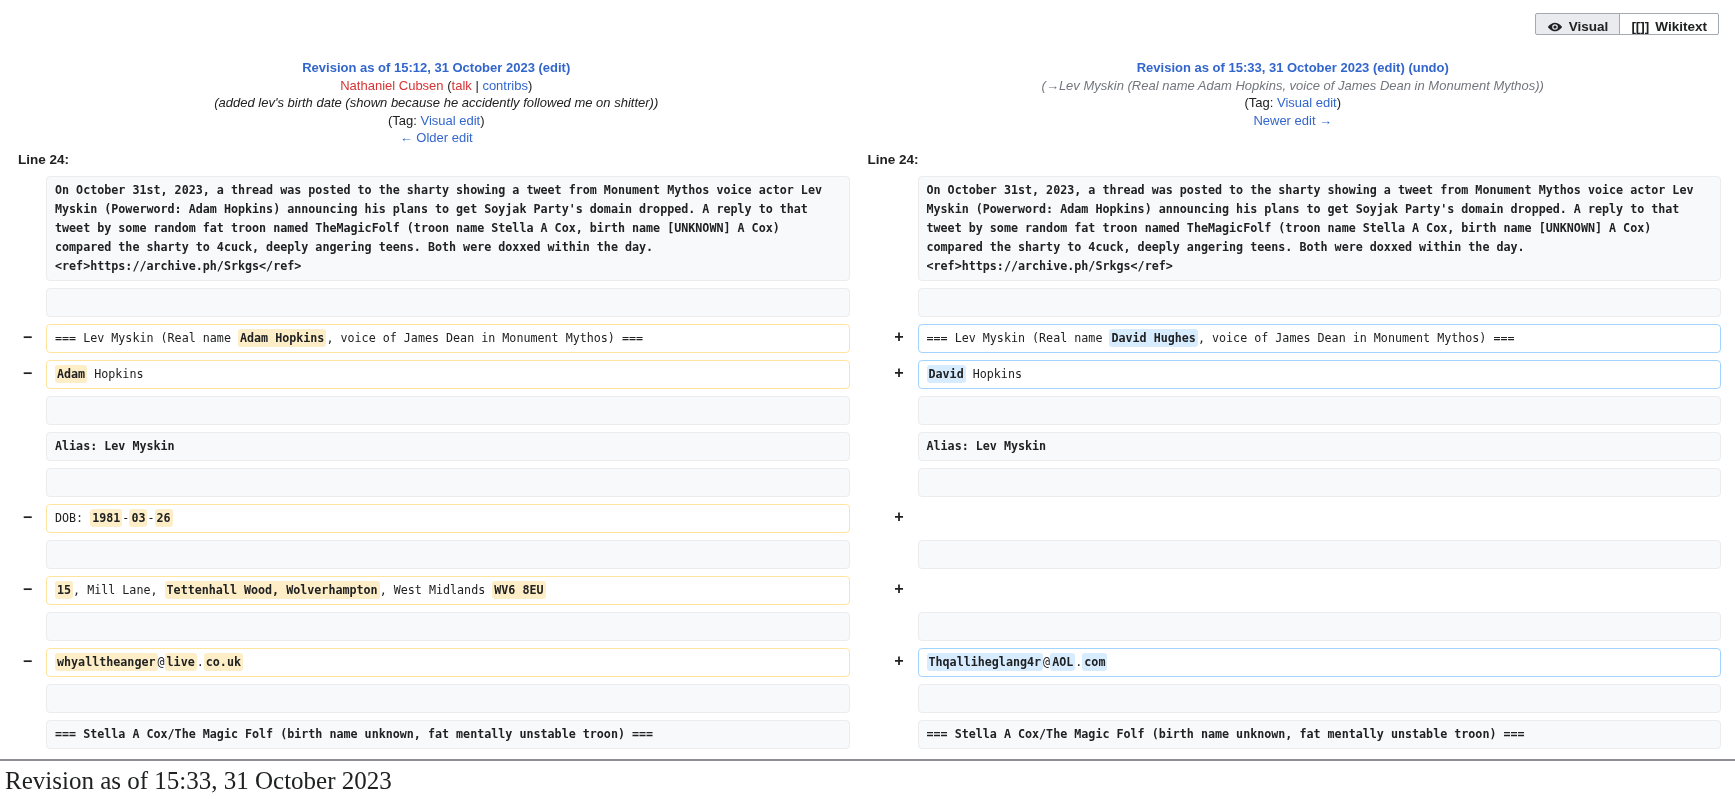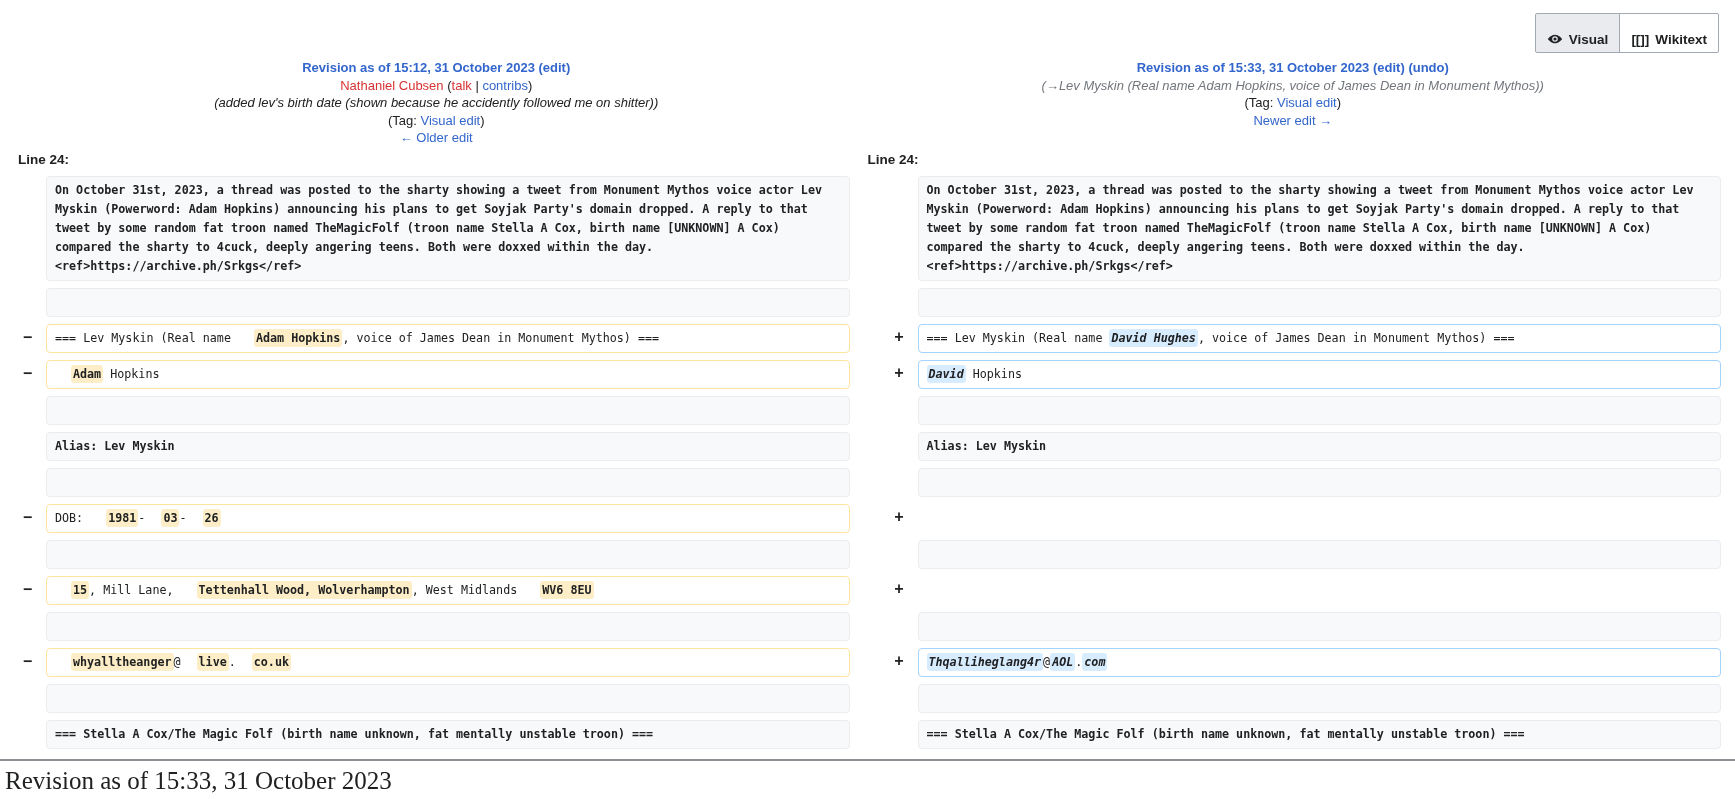--- a/index.html
+++ b/index.html
@@ -7,24 +7,24 @@
   body {
     width:1735px; height:799px; overflow:hidden;
     background:#fff; color:#202122;
     font-family:"Liberation Sans", sans-serif;
   }
   .link { color:var(--link-blue); cursor:pointer; text-decoration:none; }
   .redlink { color:var(--link-red); cursor:pointer;margin-top:29px; }
   
   .mode-toggle { position:absolute; top:13px; right:16px; display:flex; }
   .toggle-btn {
-    display:flex; align-items:flex-end; gap:6px;
+    display:flex; align-items:flex-start; gap:6px;
     border:1px solid #a2a9b1; background:#fff; color:#202122;
     font-family:inherit; font-size:13.5px; font-weight:bold;
-    padding:5px 11px; height:40px; cursor:pointer;
+    padding:5px 11px; height:22px; cursor:pointer;
   }
   .toggle-btn.first { border-radius:2px 0 0 2px; background:#e9ebee; }
   .toggle-btn.second { border-radius:0 2px 2px 0; margin-left:-1px; }
   .eye-icon svg { display:block; }
   .brackets-icon { font-weight:bold; letter-spacing:0px; }
   
   .diff-headers {
     display:grid; grid-template-columns:1fr 1fr;
     padding:0 14px 0 8px; margin-top:59px;
     font-size:13px; line-height:17.5px; text-align:center;
@@ -50,22 +50,22 @@
   }
   .cell {
     border:1px solid; border-radius:4px; padding:4px 8px;
     font-family:"DejaVu Sans Mono", monospace; font-size:11.7px; line-height:19px;
     min-height:29px; white-space:pre-wrap; overflow-wrap:break-word;
   }
   .cell.context { background:var(--context-bg); border-color:var(--context-border);font-weight:bold; }
   .cell.deleted { background:#fff; border-color:var(--deleted-border); }
   .cell.added   { background:#fff; border-color:var(--added-border); }
   .hl { font-weight:bold; border-radius:3px; padding:2px 2px; }
-  .cell.deleted .hl { background:var(--deleted-highlight);margin-left:16px; }
-  .cell.added .hl   { background:var(--added-highlight);font-style:italic; }
+  .cell.deleted .hl { background:var(--deleted-highlight); }
+  .cell.added .hl   { background:var(--added-highlight); }
   
   .footer-rule { border:0; border-top:2px solid #8d9196; margin:10px 0 6px 0; }
   .footer-heading {
     font-family:"Liberation Serif", serif; font-weight:normal;
     font-size:25px; color:#202122; margin:0; padding-left:5px;
   }
 </style>
 </head>
 <body style="--deleted-border: #ffe49c; --deleted-highlight: #feeec8; --added-border: #a3d3ff; --added-highlight: #d8ecff; --context-bg: #f8f9fa; --context-border: #eaecf0; --link-blue: #3366cc; --link-red: #d73333; --comment-gray: #72777d;">
 

